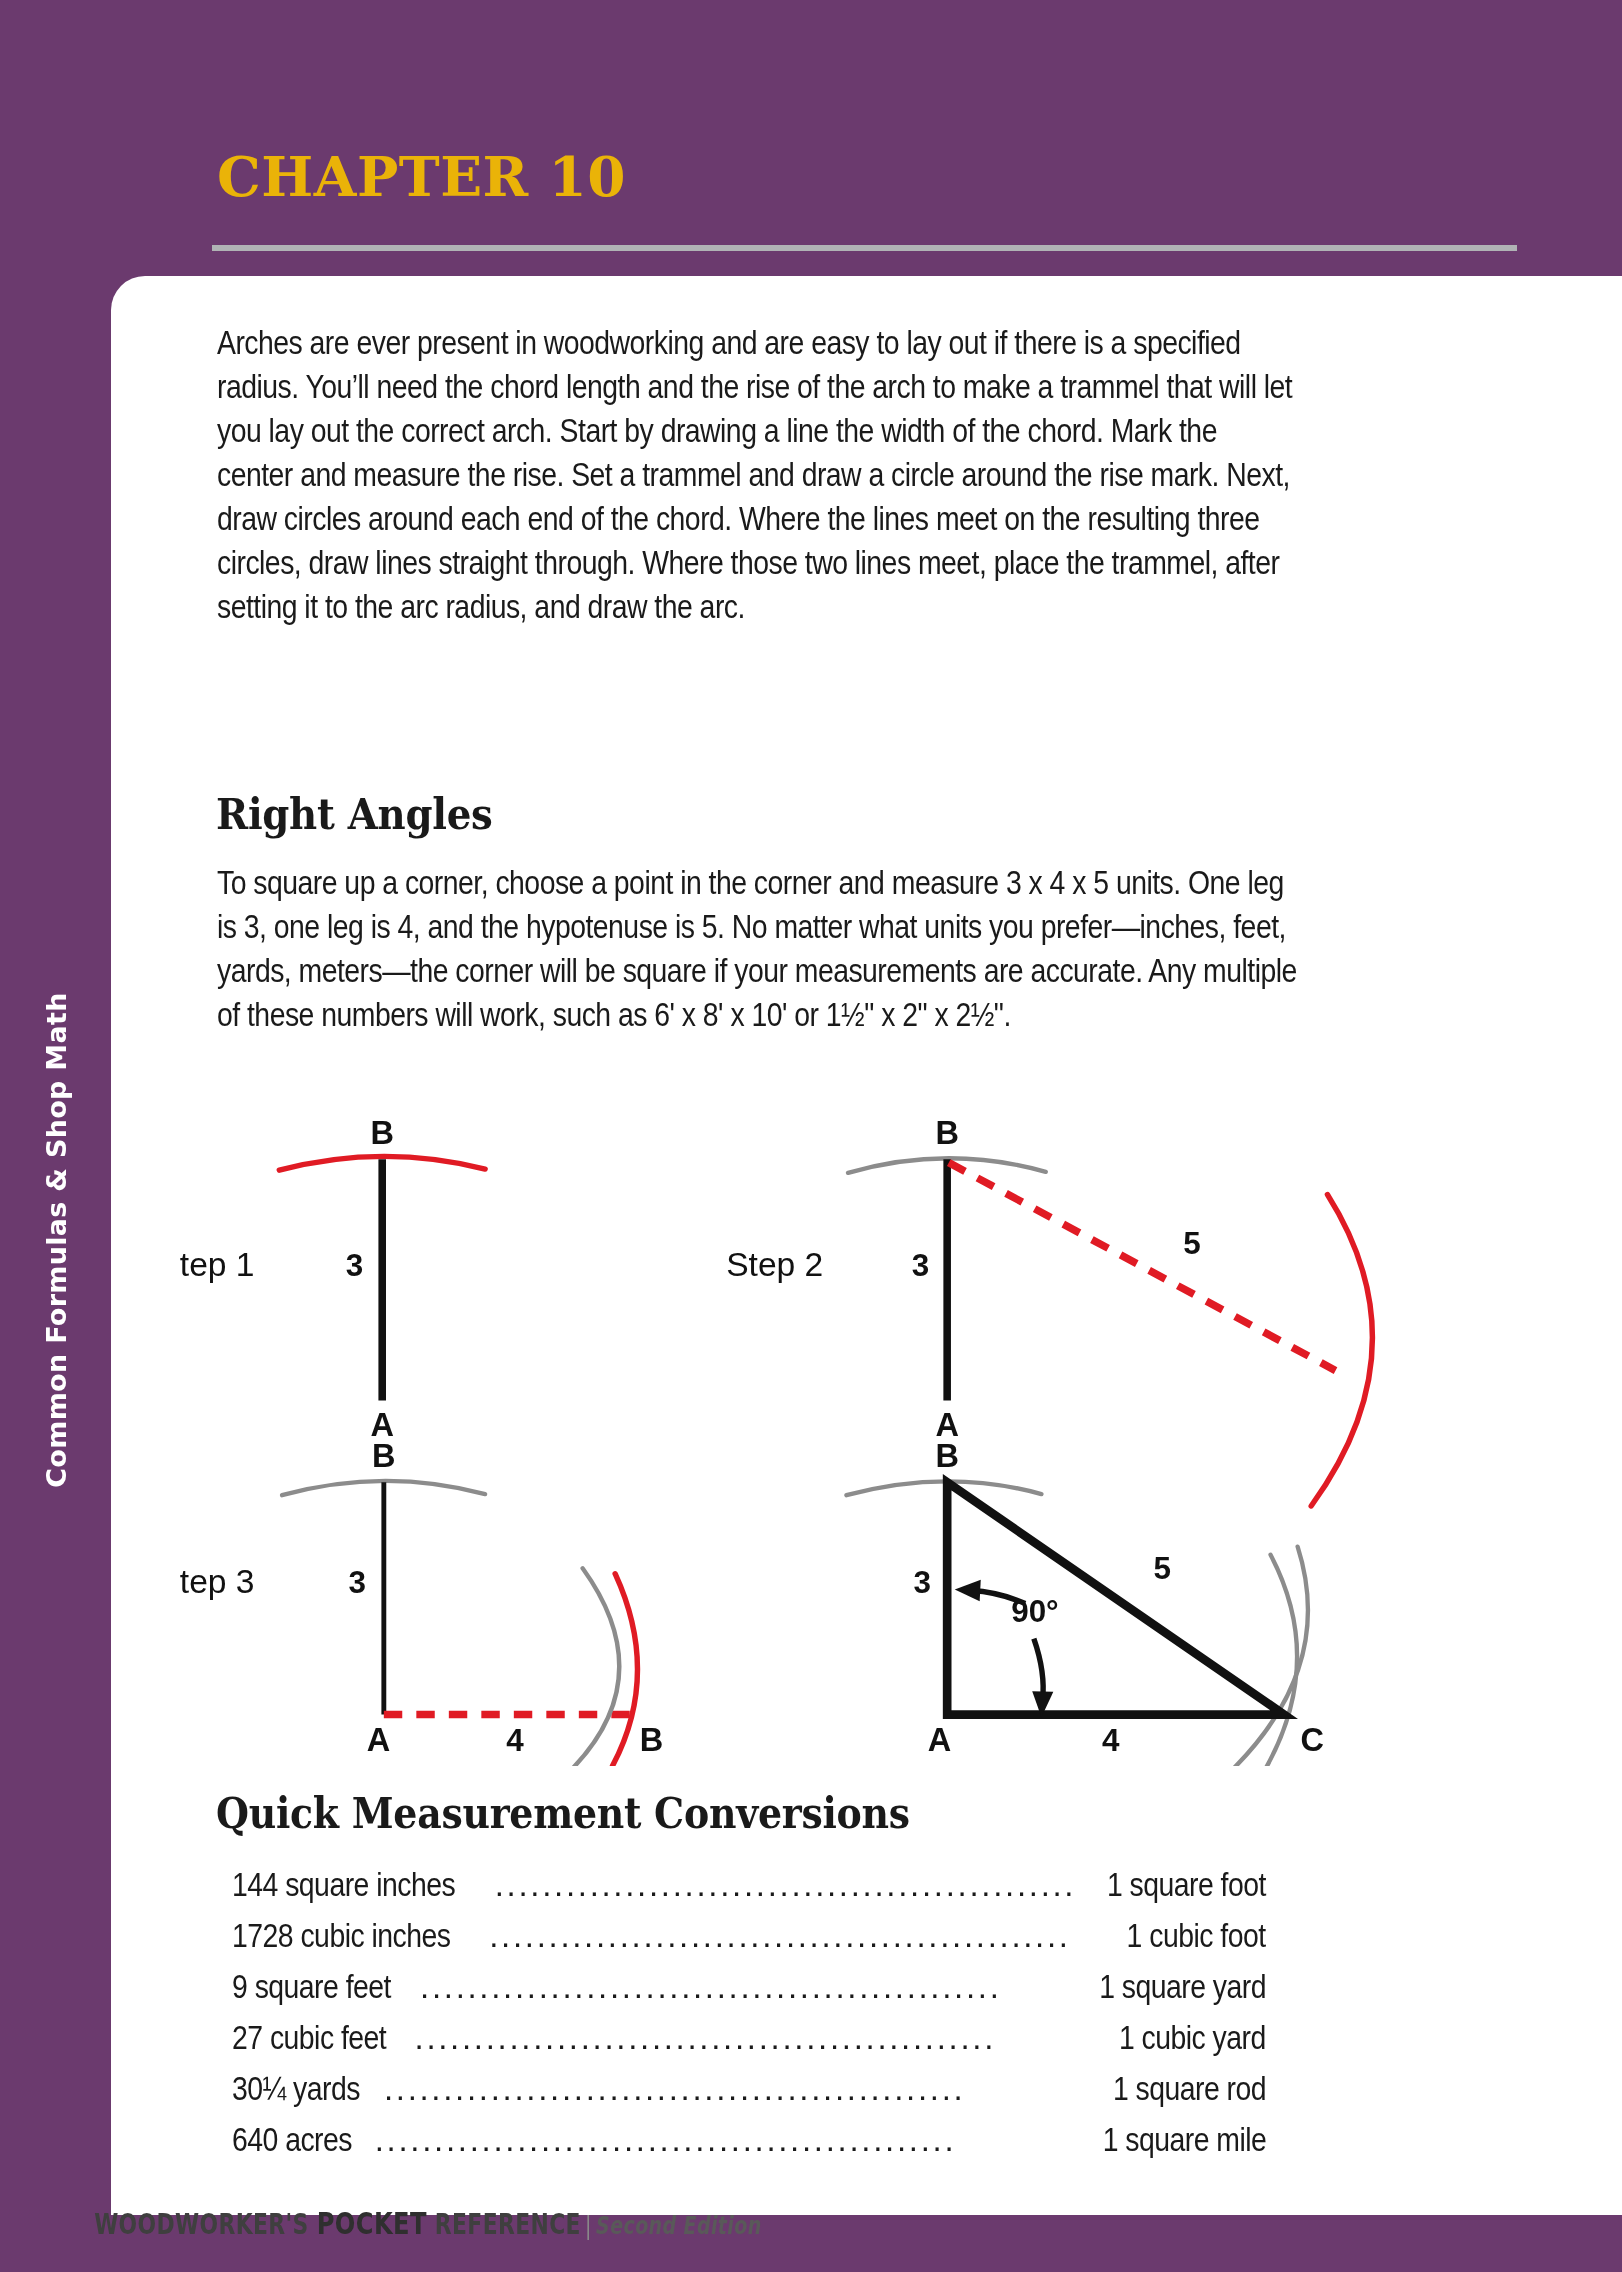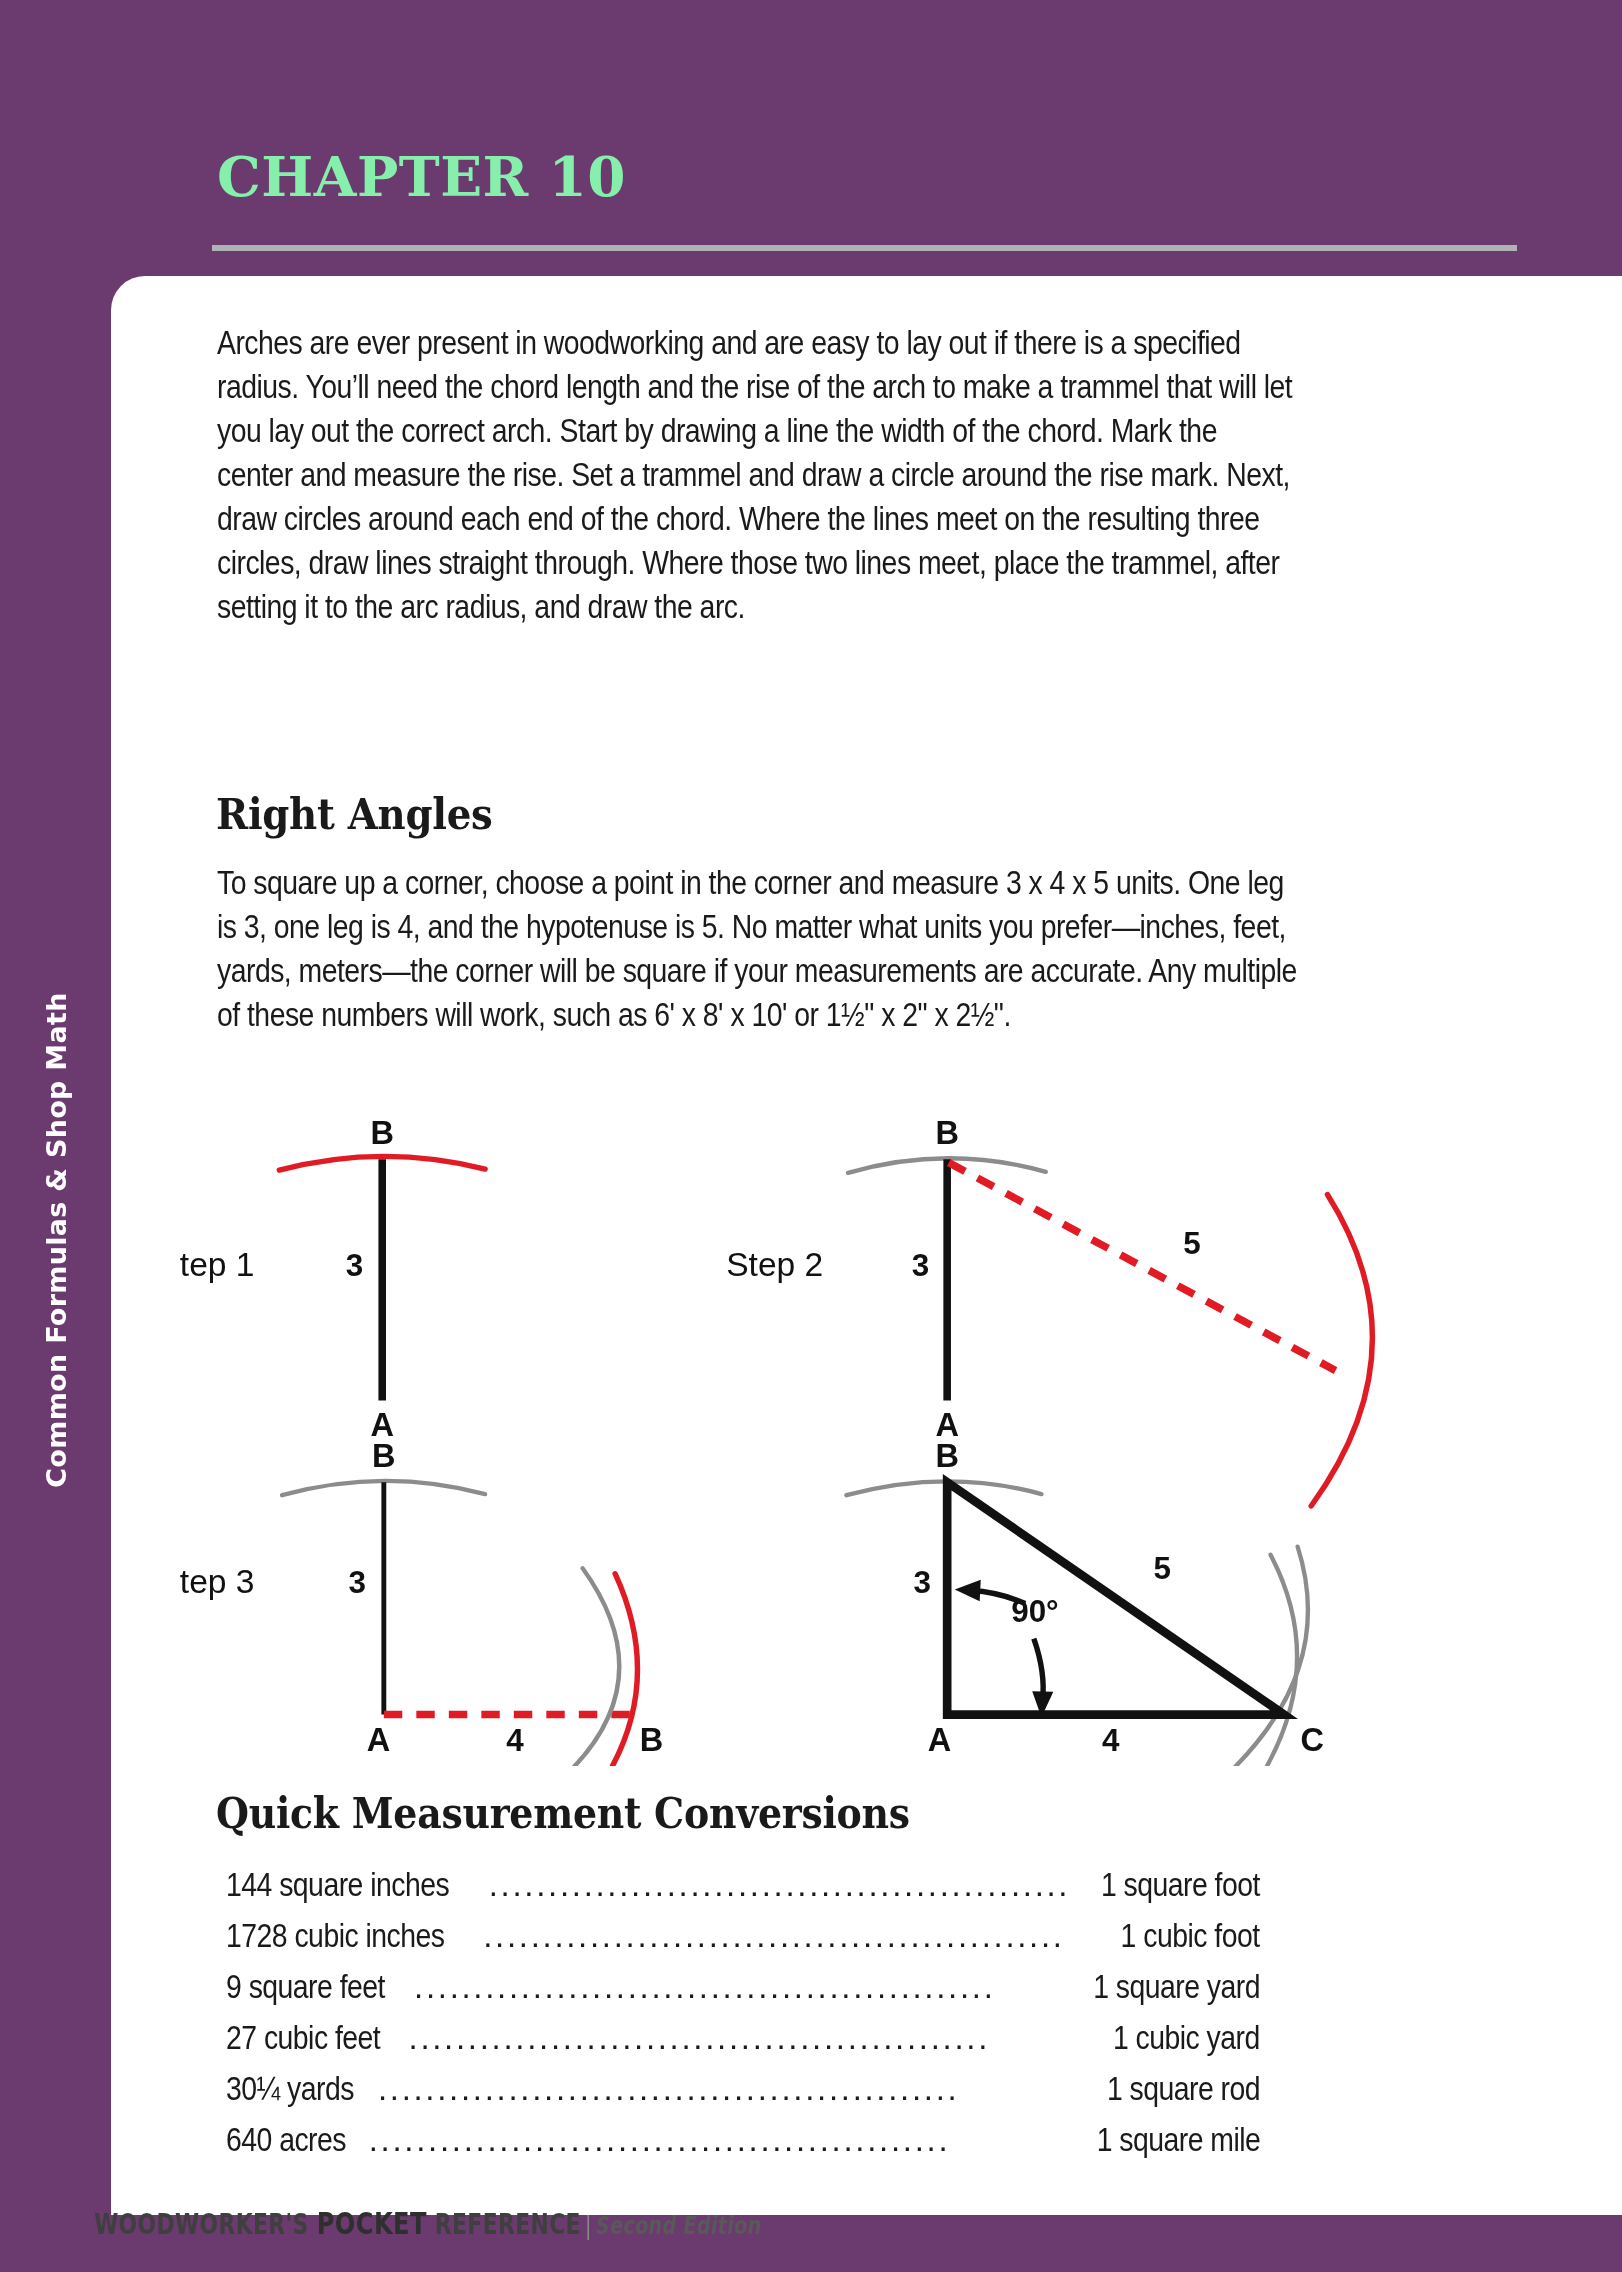--- a/index.html
+++ b/index.html
@@ -9,21 +9,21 @@
     font-family:"Liberation Sans",sans-serif;
     -webkit-font-smoothing:antialiased;
   }
 
   
   #page{position:absolute;inset:0;background:#6b3a6e;}
 
   
   #chapter-title{
     position:absolute;left:217px;top:149px;
-    color:#86efac;
+    color:#eab308;
     font-family:"DejaVu Serif","Liberation Serif",serif;
     font-weight:700;
     font-size:55px;letter-spacing:0.5px;line-height:1;
     white-space:nowrap;
   }
   #title-rule{
     position:absolute;left:212px;top:245px;width:1305px;height:6px;
     background:#b0b3b5;
   }
 
@@ -90,21 +90,21 @@
     position:absolute;left:216px;top:1792px;
     color:#1a1a1a;
     font-family:"DejaVu Serif","Liberation Serif",serif;
     font-weight:700;
     font-size:43px;line-height:1;
     letter-spacing:-0.3px;
     transform:scaleX(0.88);
     transform-origin:left top;
   }
   #conversions-list{
-    position:absolute;left:226px;top:1859px;width:1034px;
+    position:absolute;left:232px;top:1859px;width:1034px;
   }
   .conv-row{
     display:flex;align-items:baseline;
     font-family:"Liberation Sans",sans-serif;
     font-size:33px;line-height:51px;
     color:#1a1a1a;letter-spacing:-0.6px;
     white-space:nowrap;
   }
   .conv-left{transform:scaleX(0.86);transform-origin:left center;}
   .conv-dots{

